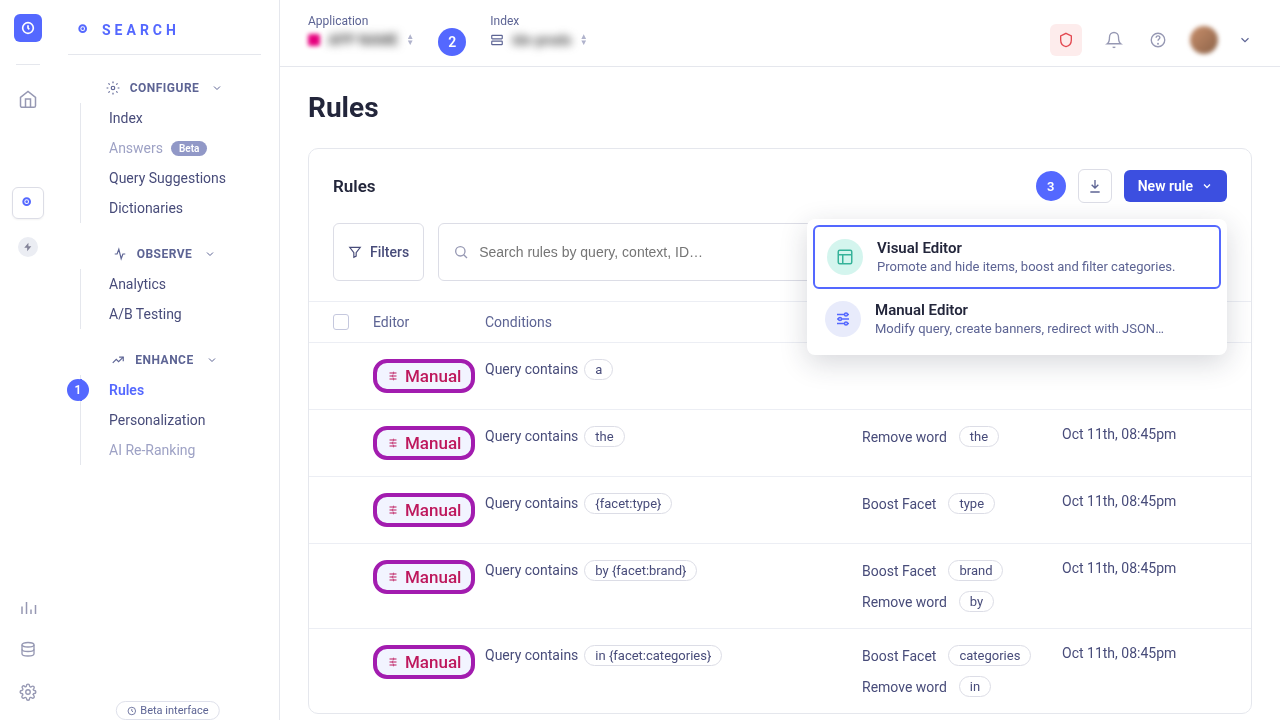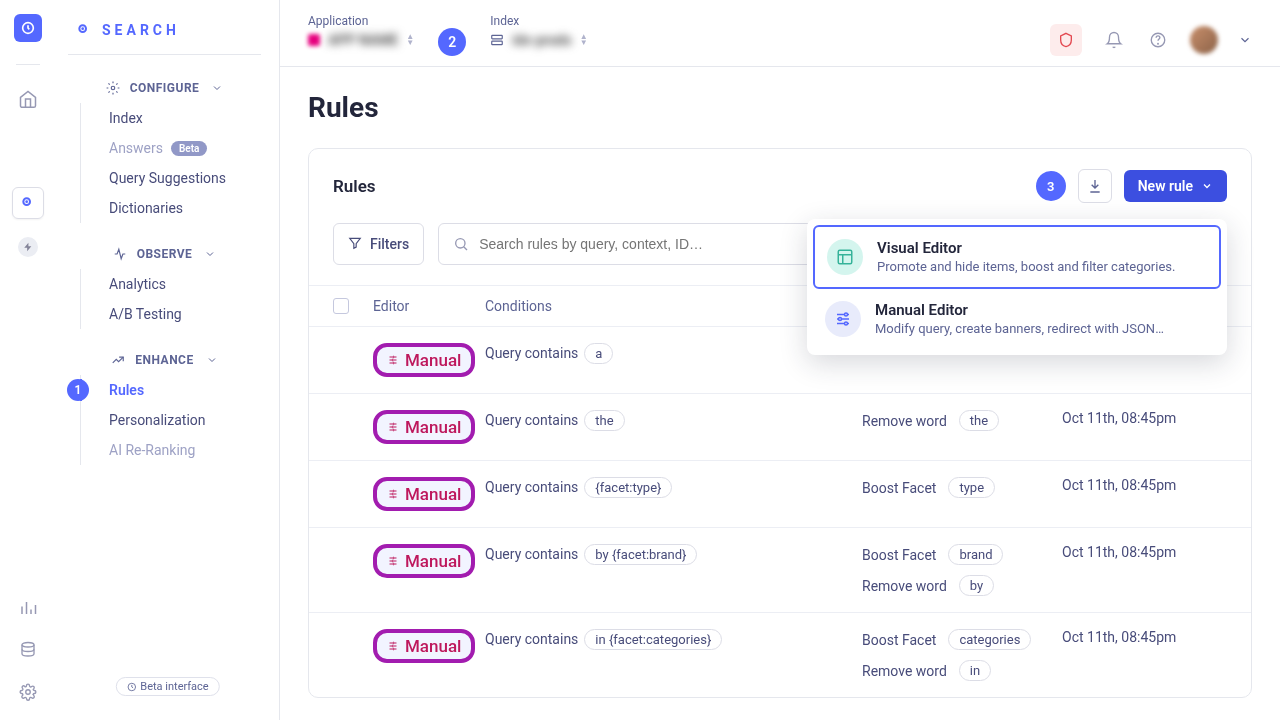--- a/index.html
+++ b/index.html
@@ -22,21 +22,21 @@
 .sidebar-hr { border: none; border-top: 1px solid #e5e7ed; margin-bottom: 18px; }
 .section-head { display: flex; align-items: center; gap: 10px; color: #5d6494; font-size: 12px; font-weight: 700; letter-spacing: 0.5px; padding: 8px 0; cursor: pointer; justify-content: center; }
 .section-head svg.chev { margin-left: 2px; }
 .section-items { padding-left: 16px; border-left: 1px solid #e5e7ed; margin-left: 12px; margin-bottom: 16px; }
 .nav-item { display: flex; align-items: center; gap: 8px; padding: 7px 0 7px 12px; color: #484c7a; cursor: pointer; font-size: 14px; }
 .nav-item.muted { color: #9ea2c5; }
 .nav-item.active { color: #5468ff; font-weight: 600; position: relative; }
 .nav-item.active::before { content: ""; position: absolute; left: -17px; top: 4px; bottom: 4px; width: 2px; background: #5468ff; }
 .beta-pill { background: #9198c7; color: #fff; font-size: 10px; border-radius: 10px; padding: 2px 8px; font-weight: 600; }
 .nav-badge { position: absolute; left: -30px; width: 22px; height: 22px; background: #5468ff; color: #fff; border-radius: 50%; font-size: 12px; font-weight: 600; display: flex; align-items: center; justify-content: center; }
-.beta-footer { position: absolute; bottom: 24px; left: 50%; transform: translateX(-50%); border: 1px solid #dfe1eb; border-radius: 12px; font-size: 11px; padding: 2px 10px; color: #5d6494; display: flex; align-items: center; gap: 4px; }
+.beta-footer { position: absolute; bottom: 0; left: 50%; transform: translateX(-50%); border: 1px solid #dfe1eb; border-radius: 12px; font-size: 11px; padding: 2px 10px; color: #5d6494; display: flex; align-items: center; gap: 4px; }
 
 
 .main { flex: 1; display: flex; flex-direction: column; overflow: hidden; }
 .topbar { display: flex; align-items: flex-start; padding: 14px 28px 10px 28px; border-bottom: 1px solid #e5e7ed; gap: 24px; }
 .selector { display: flex; flex-direction: column; gap: 4px; }
 .sel-label { font-size: 12px; color: #5d6494; }
 .sel-val { display: flex; align-items: center; gap: 8px; }
 .blur-box { filter: blur(4px); color: #444; font-weight: 600; }
 .pink-sq { width: 12px; height: 12px; background: #e6007e; border-radius: 2px; filter: blur(2px); }
 .updown { display: flex; flex-direction: column; color: #b0b3cc; font-size: 8px; line-height: 6px; cursor: pointer; }
@@ -50,21 +50,21 @@
 h1 { font-size: 28px; font-weight: 700; margin-bottom: 24px; }
 
 .panel { border: 1px solid #e5e7ed; border-radius: 10px; background: #fff; }
 .panel-head { display: flex; align-items: center; padding: 20px 24px; gap: 12px; }
 .panel-title { font-size: 17px; font-weight: 600; flex: 0 0 auto; margin-right: auto; }
 .circle-badge { width: 30px; height: 30px; background: #5468ff; color: #fff; border-radius: 50%; display: flex; align-items: center; justify-content: center; font-weight: 600; font-size: 13px; }
 .icon-btn { width: 34px; height: 34px; border: 1px solid #dcdde6; border-radius: 6px; display: flex; align-items: center; justify-content: center; color: #5d6494; cursor: pointer; }
 .new-btn { background: #3c4fe0; color: #fff; border-radius: 6px; padding: 8px 14px; font-weight: 600; display: flex; align-items: center; gap: 8px; cursor: pointer; font-size: 14px; }
 
 .filter-row { display: flex; gap: 14px; padding: 0 24px 20px 24px; position: relative; }
-.filter-btn { border: 1px solid #dcdde6; border-radius: 6px; padding: 12px 14px; display: flex; gap: 8px; cursor: pointer; color: #484c7a; font-weight: 500; }
+.filter-btn { border: 1px solid #dcdde6; border-radius: 6px; padding: 20px 14px; display: flex; align-items: center; gap: 8px; cursor: pointer; color: #484c7a; font-weight: 500; }
 .search-box { flex: 1; border: 1px solid #dcdde6; border-radius: 6px; padding: 8px 14px; display: flex; align-items: center; gap: 10px; color: #9698b3; }
 .search-box input { border: none; outline: none; flex: 1; font-size: 14px; color: #484c7a; }
 
 
 .dropdown { position: absolute; right: 24px; top: -4px; width: 420px; background: #fff; border-radius: 8px; box-shadow: 0 8px 28px rgba(35,38,59,0.18); z-index: 100; padding: 6px; }
 .dd-item { display: flex; gap: 14px; padding: 12px; border-radius: 6px; cursor: pointer; }
 .dd-item.highlight { border: 2px solid #5468ff; background: #fff; }
 .dd-icon { width: 36px; height: 36px; border-radius: 50%; display: flex; align-items: center; justify-content: center; flex-shrink: 0; }
 .dd-icon.visual { background: #d4f5ee; color: #36b39a; }
 .dd-icon.manual { background: #e8ebfb; color: #5468ff; }

